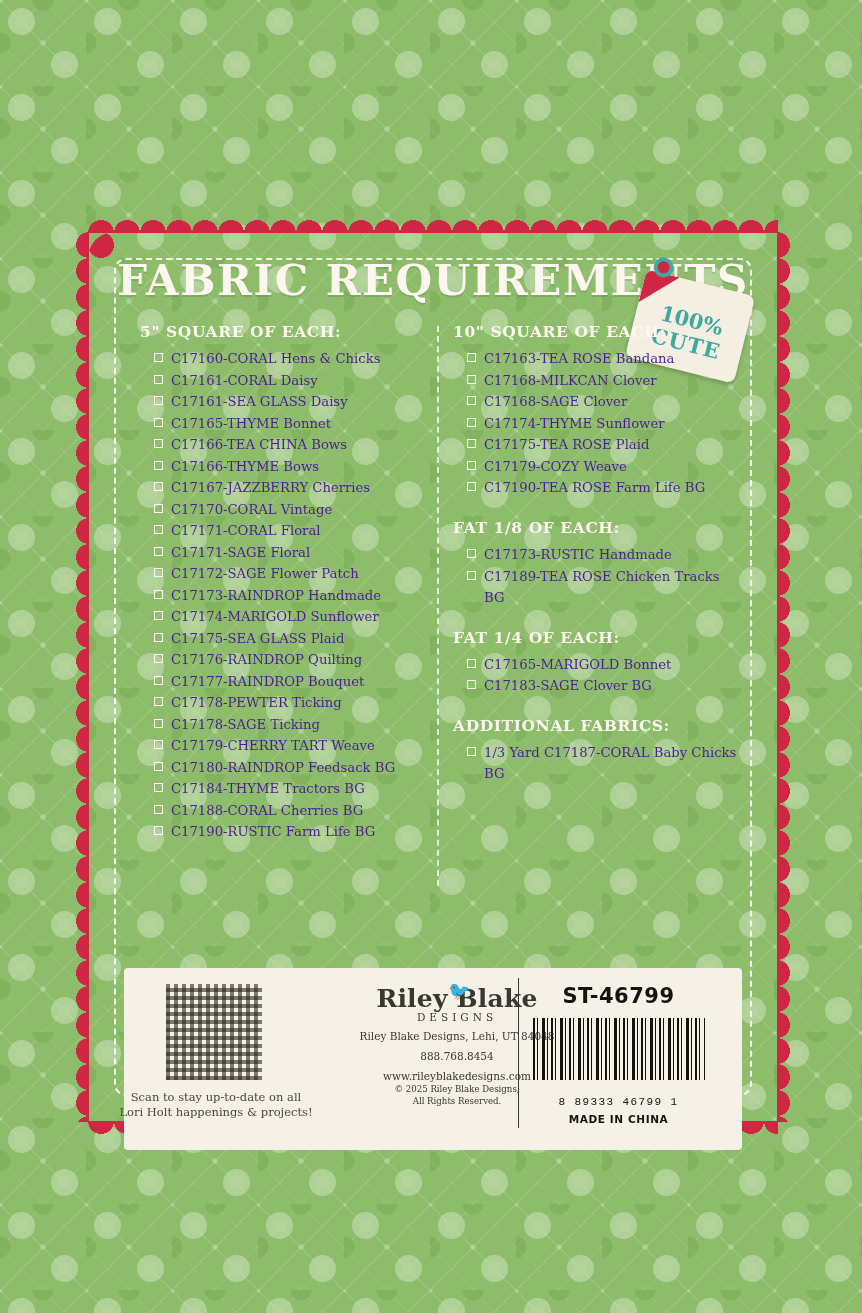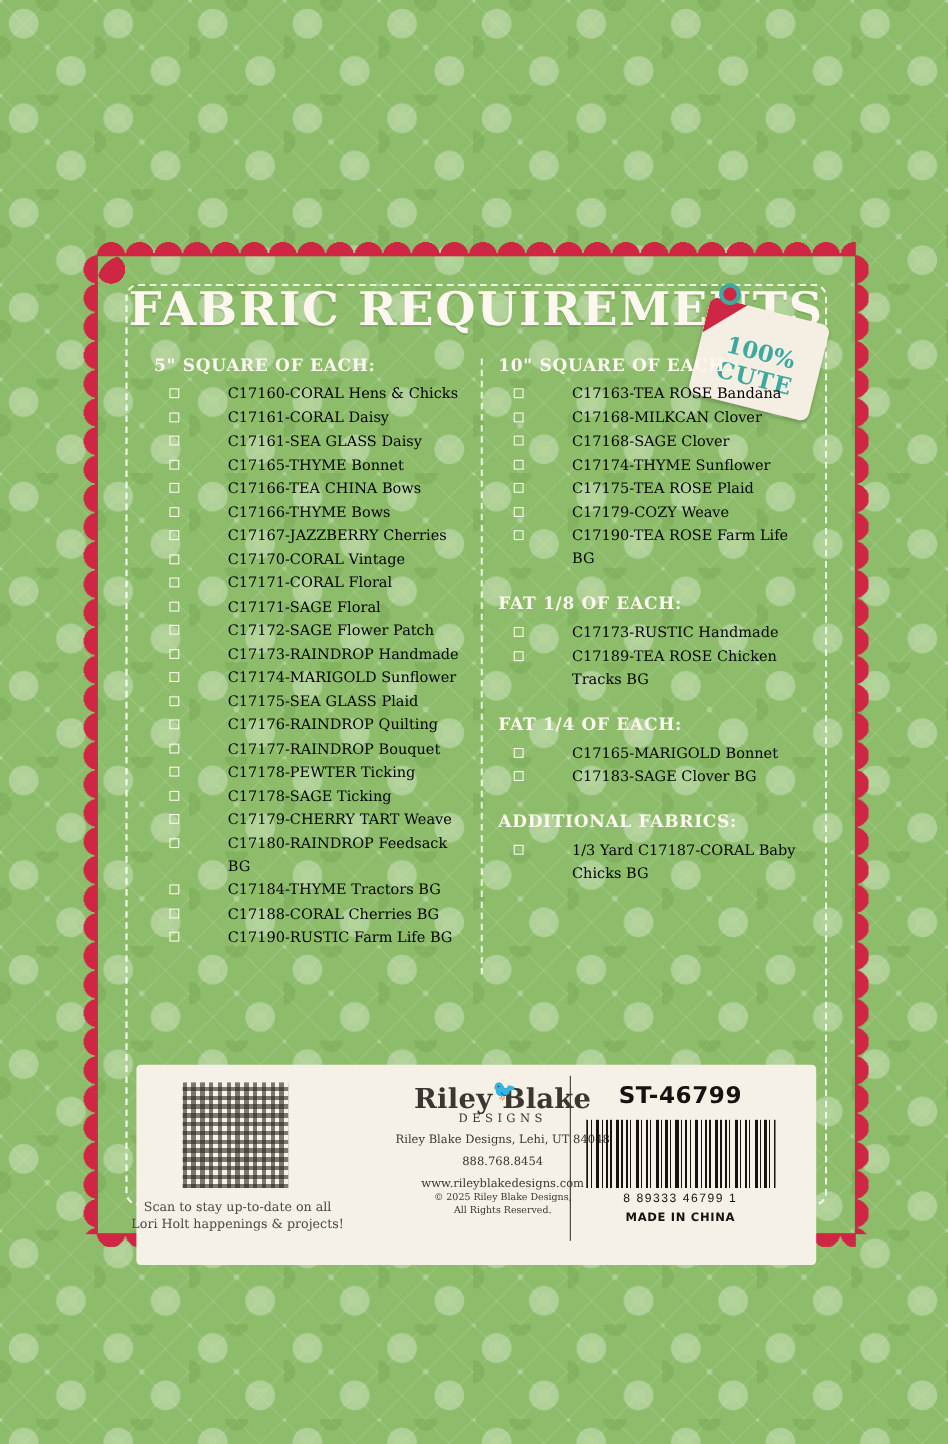--- a/index.html
+++ b/index.html
@@ -177,26 +177,25 @@
     letter-spacing: 0.6px;
     margin: 0 0 7px 0;
     text-transform: uppercase;
   }
   .sec + .sec { margin-top: 20px; }
 
   ul.items { list-style: none; margin: 0; padding: 0 0 0 14px; }
   ul.items li {
     display: flex;
     align-items: flex-start;
-    color: #000000;
+    color: #4c1d95;
     font-family: "DejaVu Serif", serif;
     font-size: 13.2px;
     line-height: 21px;
     margin-bottom: 0.5px;
-    gap: 36px;
   }
   .cb {
     flex: 0 0 auto;
     width: 9px; height: 9px;
     border: 1.4px solid #fdf7f0;
     margin-right: 8px;
     margin-top: 5px;
     background: transparent;
   }
 
@@ -312,25 +311,25 @@
     width: 172px;
     height: 62px;
     background-image: repeating-linear-gradient(90deg,
       #16120f 0 2px, transparent 2px 4px,
       #16120f 4px 5px, transparent 5px 9px,
       #16120f 9px 12px, transparent 12px 14px,
       #16120f 14px 15px, transparent 15px 18px);
   }
   #barnum {
     text-align: center;
-    font-family: Liberation Sans, sans-serif;
+    font-family: Liberation Mono, monospace;
     font-size: 11px;
     color: #16120f;
     letter-spacing: 1.4px;
-    margin-top: 4px;
+    margin-top: 16px;
   }
   #made {
     text-align: center;
     font-family: "DejaVu Sans", sans-serif;
     font-size: 10.5px;
     font-weight: 700;
     color: #16120f;
     letter-spacing: 0.6px;
     margin-top: 5px;
   }

